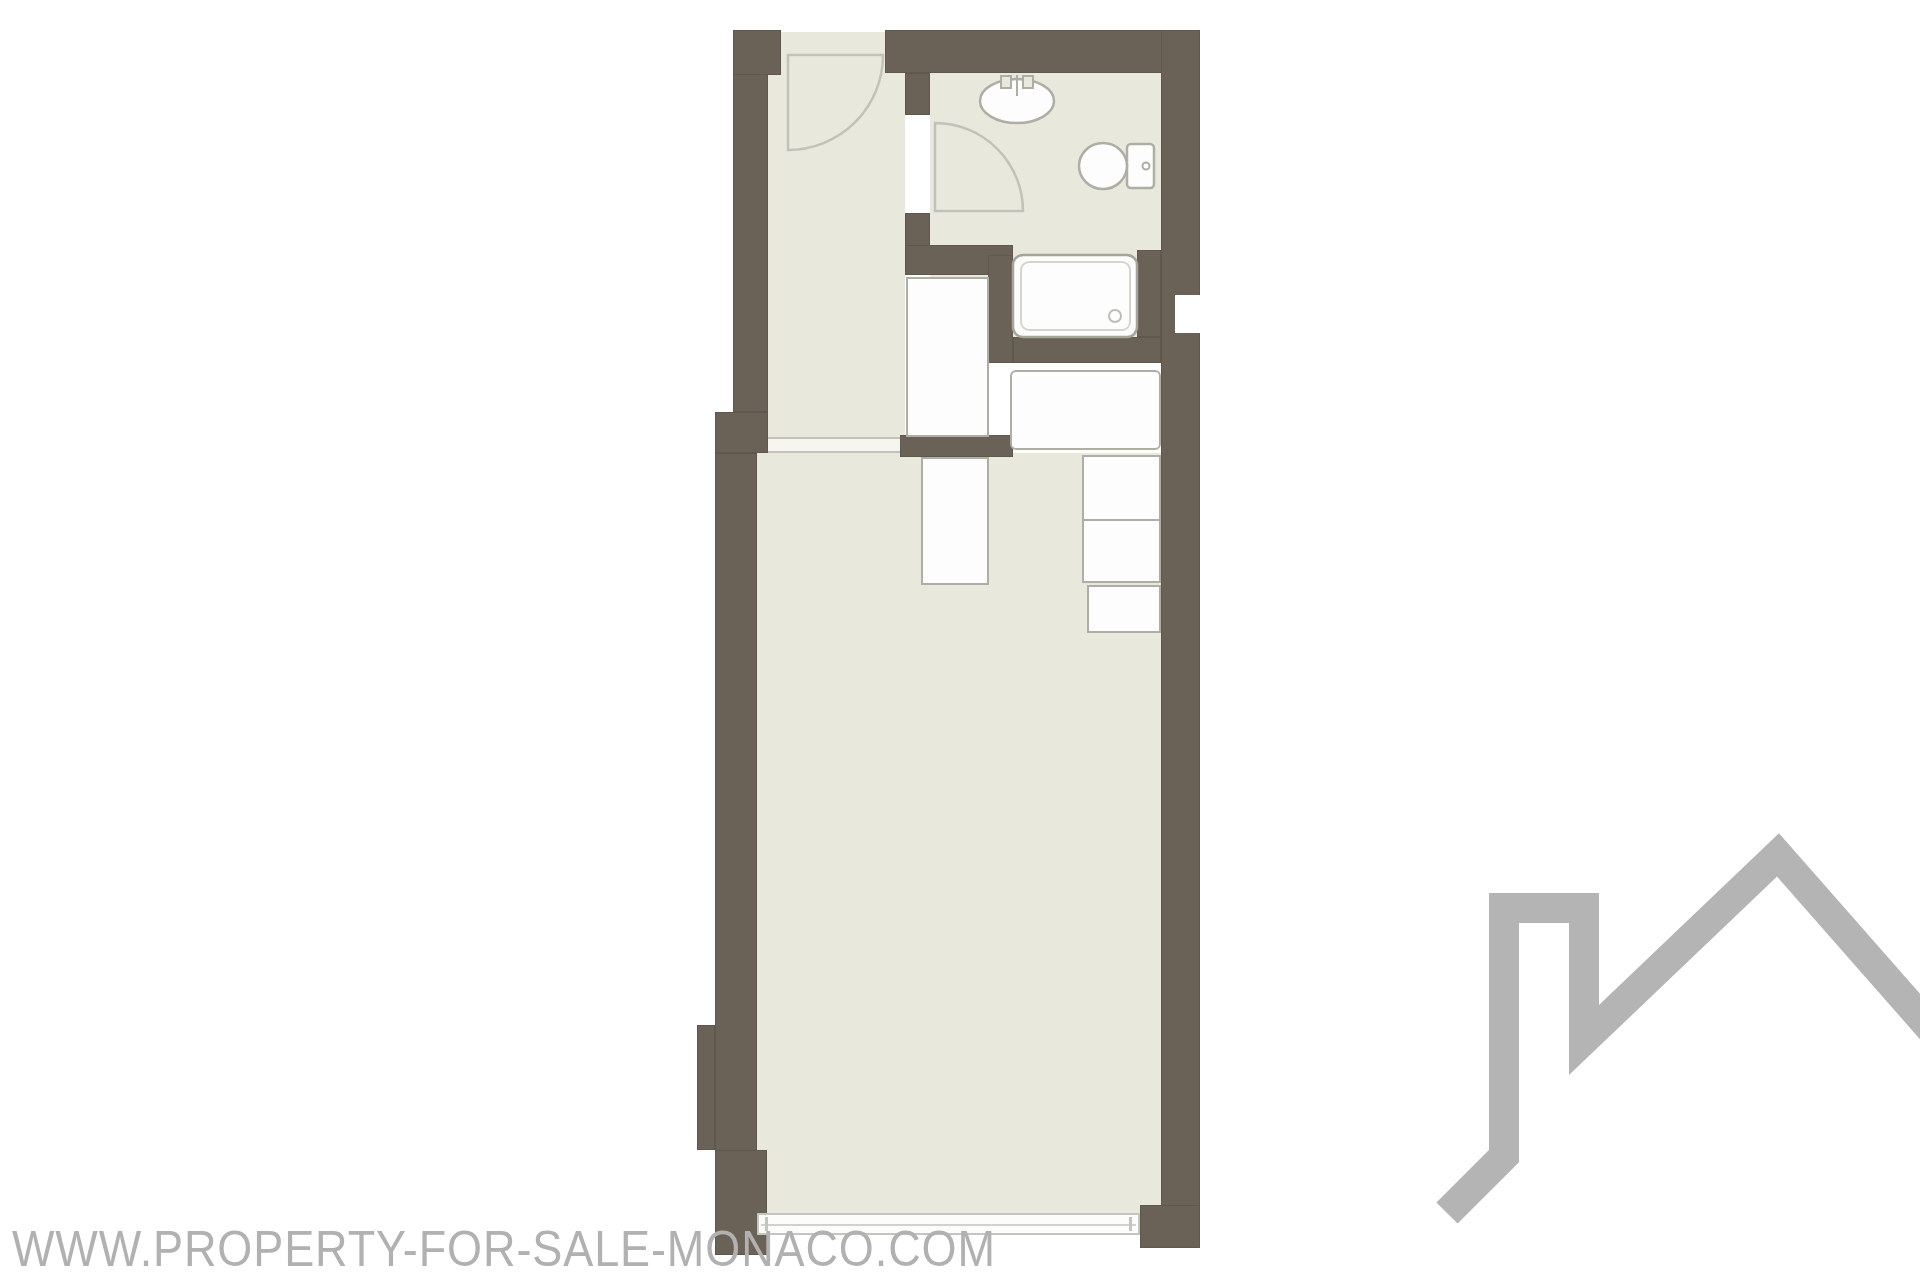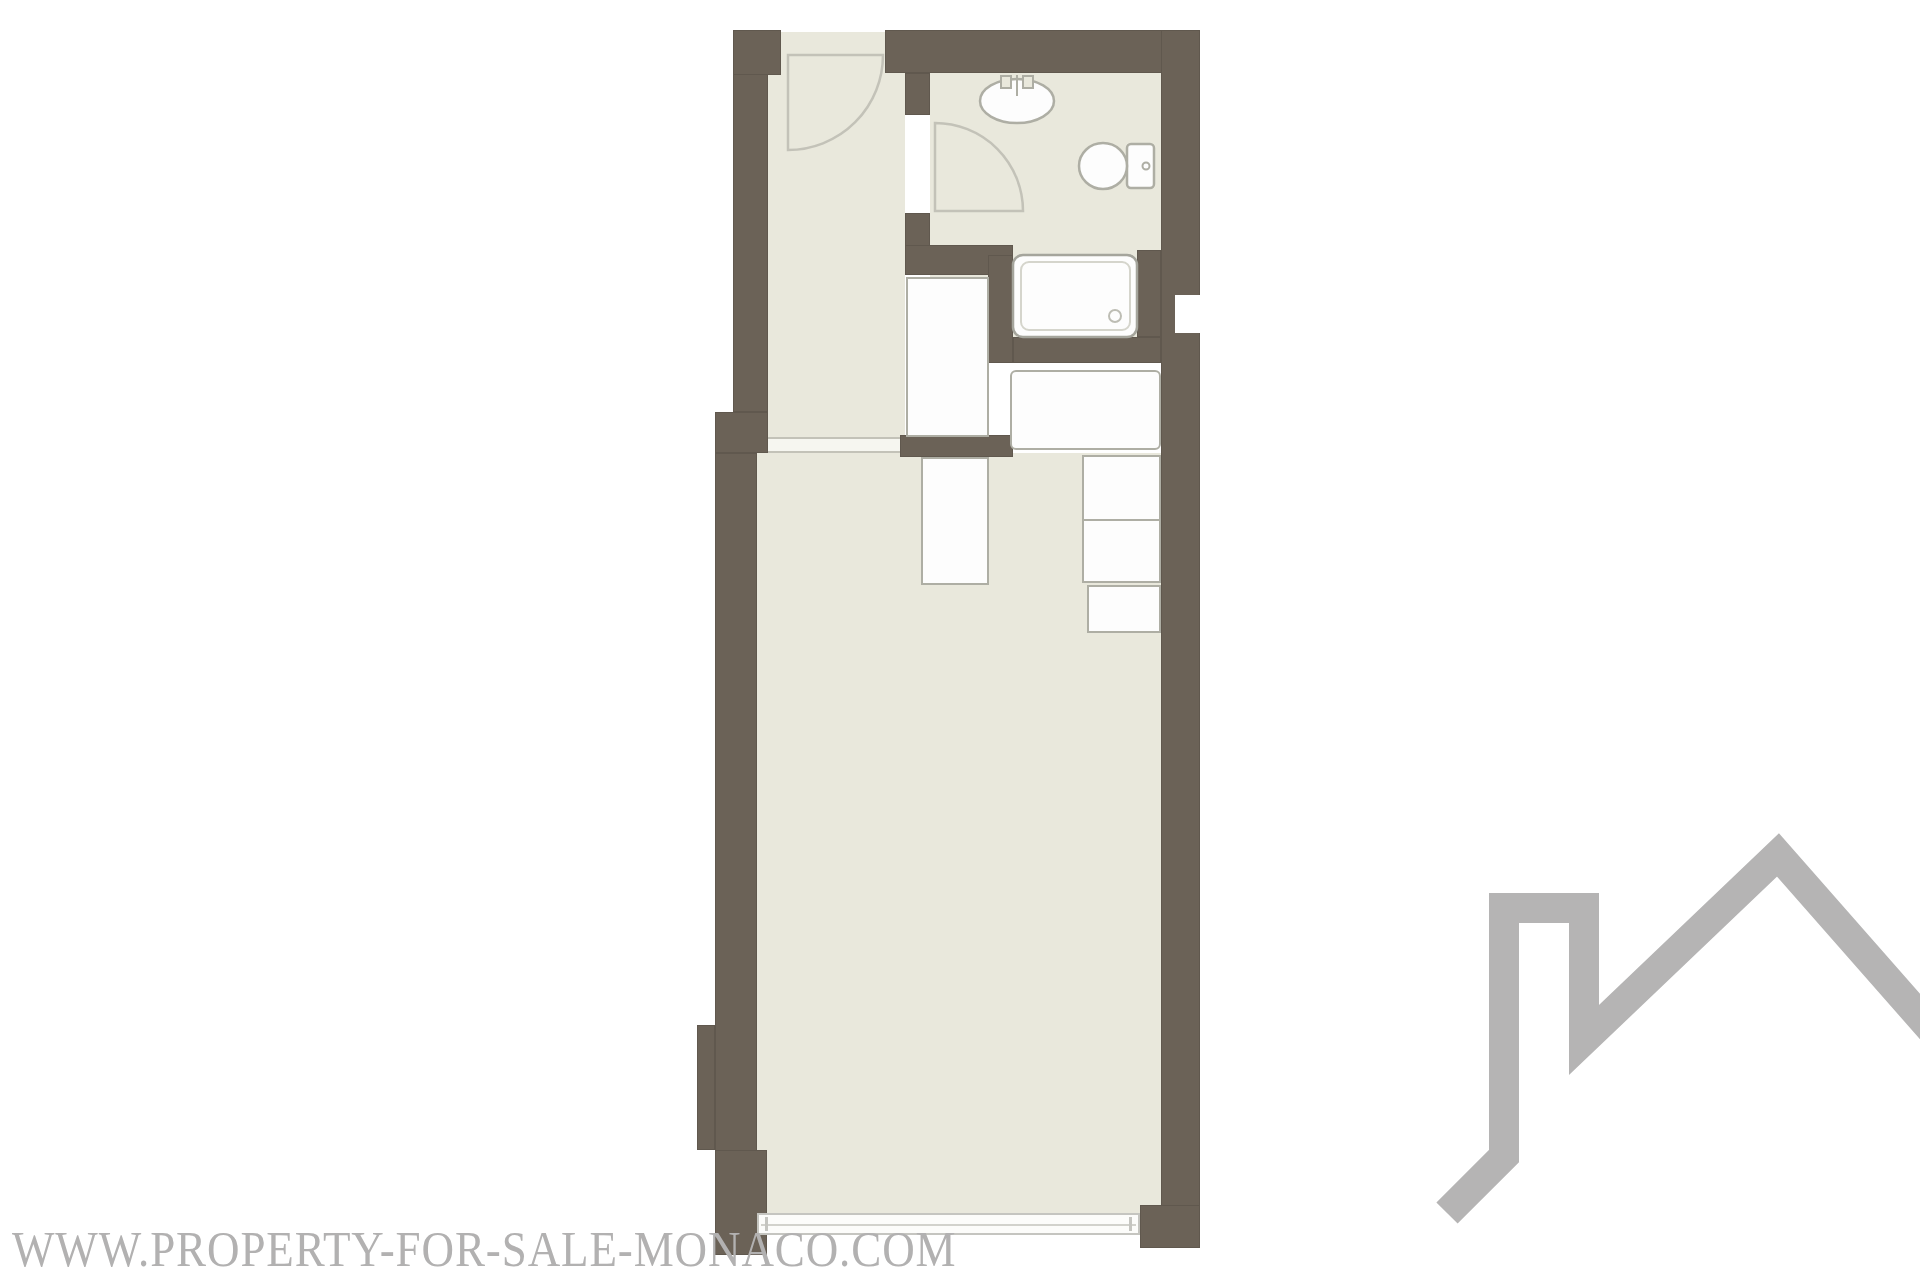--- a/index.html
+++ b/index.html
@@ -7,21 +7,21 @@
     --floor:#e9e8dc;
     --fixture-fill:#fdfdfd;
     --fixture-stroke:#aeaea4;
     --line:#c3c2b8;
     --watermark:#b2b1b1;
     --logo:#b5b4b4;
     --bg:#ffffff;
   }
   html,body{margin:0;padding:0;background:var(--bg);}
   .canvas{position:relative;width:1920px;height:1280px;background:var(--bg);overflow:hidden;
-          font-family:Liberation Serif, serif;}
+          font-family:Liberation Sans, sans-serif;}
   .floor{position:absolute;background:var(--floor);}
   .wall{position:absolute;background:var(--wall);box-shadow:inset 0 0 0 1px rgba(0,0,0,.10);}
   .white{position:absolute;background:var(--bg);}
   .furn{position:absolute;background:var(--fixture-fill);border:2px solid var(--fixture-stroke);box-sizing:border-box;}
   .furn-div{position:absolute;left:0;right:0;height:0;border-top:2px solid var(--fixture-stroke);}
   .step-strip{position:absolute;background:#f6f6f0;border-top:2px solid var(--line);border-bottom:2px solid var(--line);box-sizing:border-box;}
   .window{position:absolute;background:#fcfcfa;border:2px solid #c5c5c0;box-sizing:border-box;}
   .window-mid{position:absolute;left:2px;right:2px;top:9px;height:0;border-top:2px solid #d2d2cc;}
   .window-tick{position:absolute;top:2px;bottom:2px;width:3px;background:#c5c5c0;}
   svg.overlay{position:absolute;left:0;top:0;z-index:5;}

